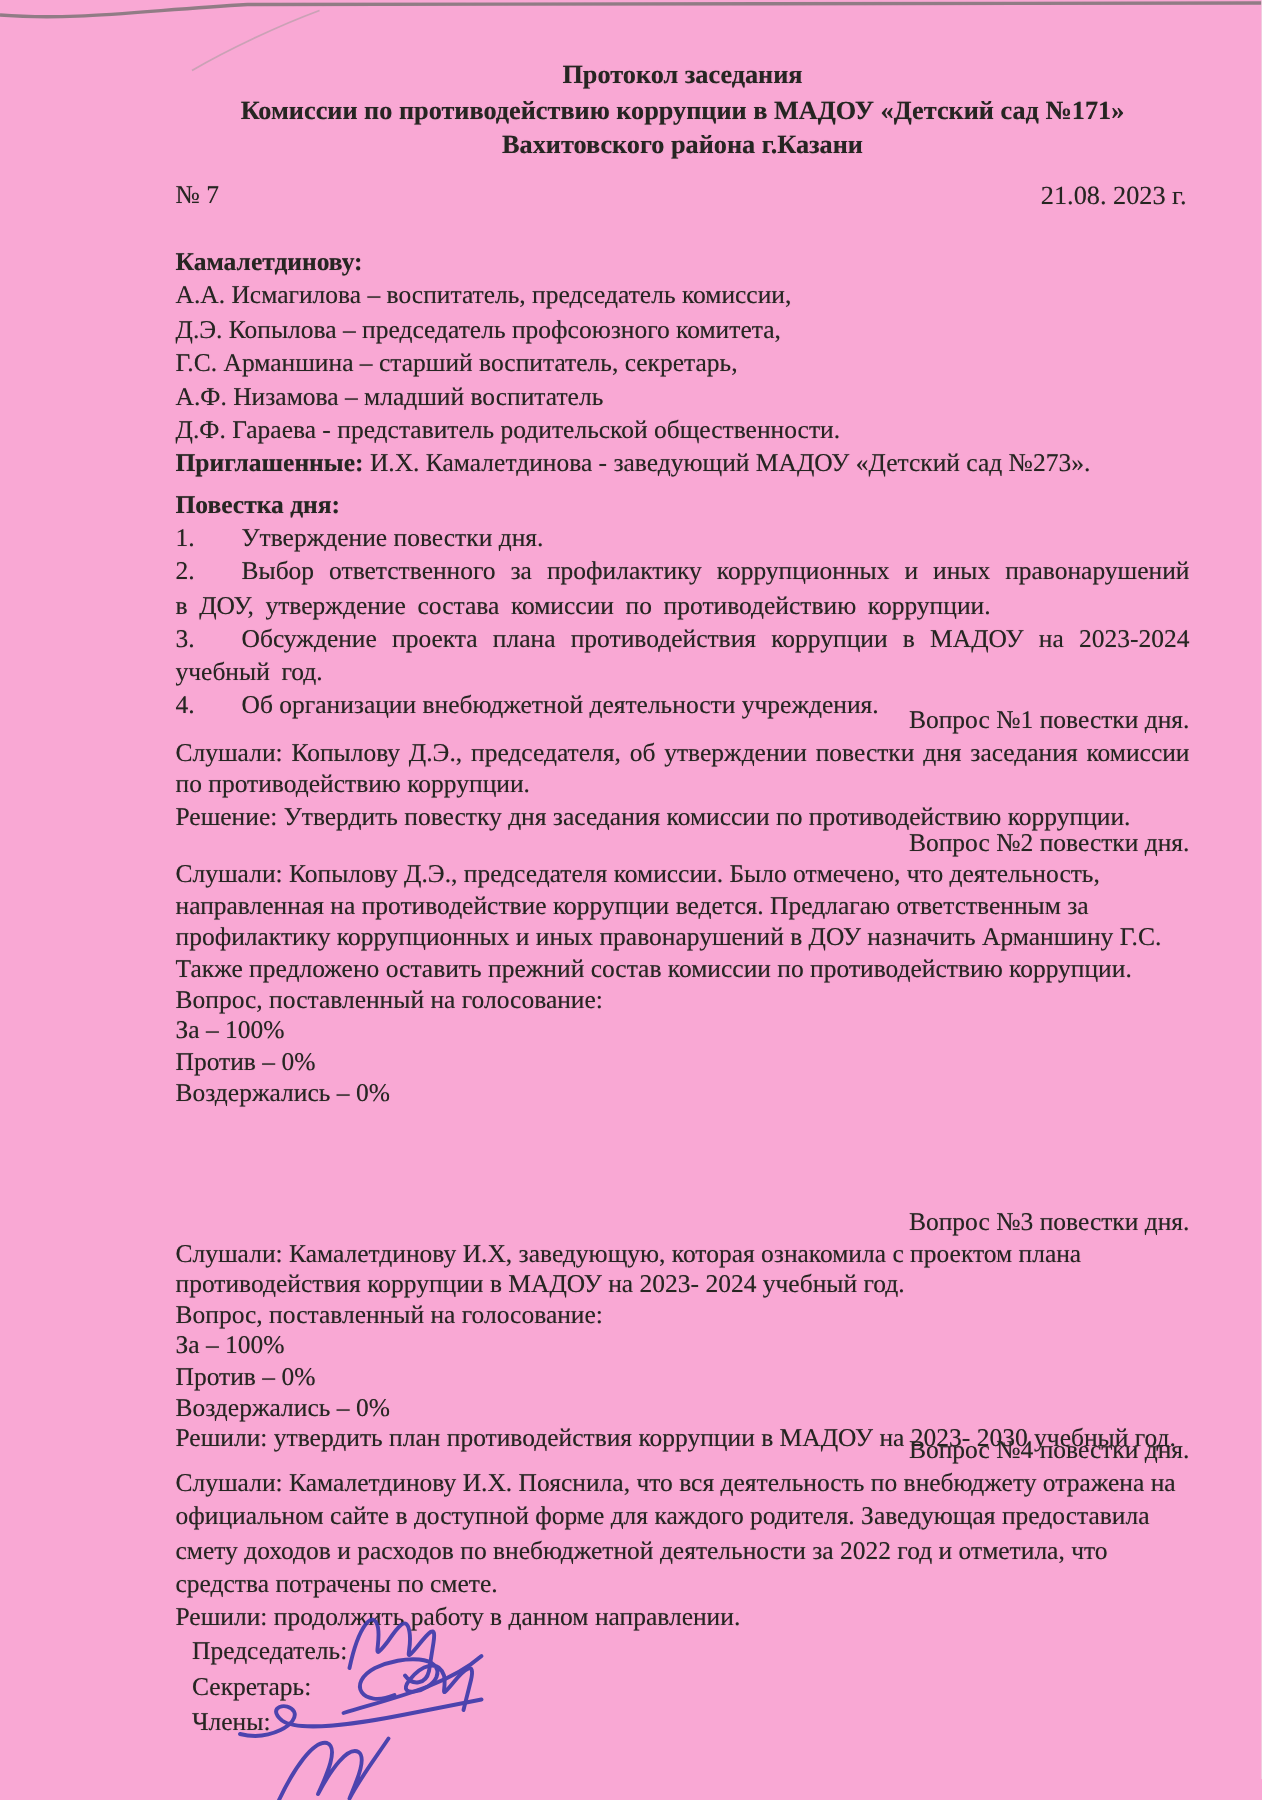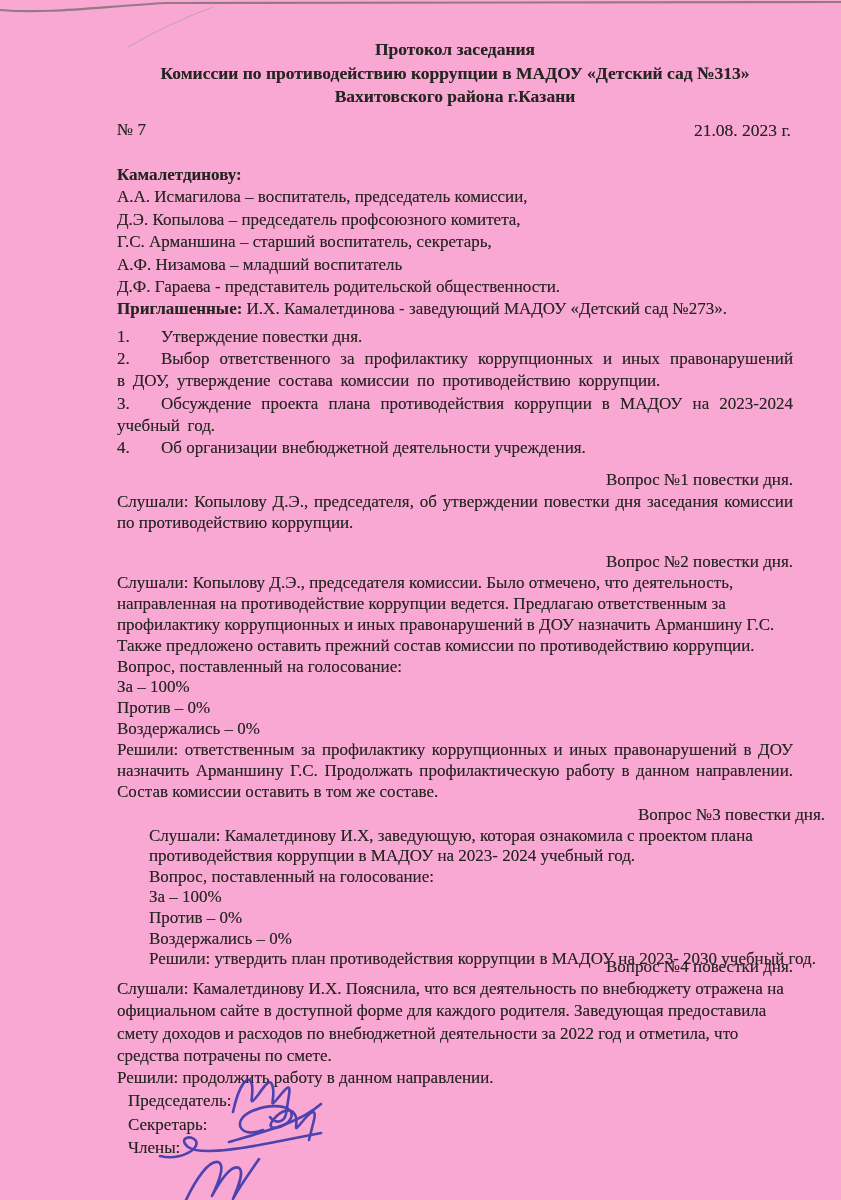--- a/index.html
+++ b/index.html
@@ -21,80 +21,81 @@
   .doc-date{position:absolute;right:2px;top:0;font-weight:normal;font-size:17.5px;}
   .body-txt{font-size:17px;line-height:22px;}
   .attendees{top:164px;line-height:22.4px;}
   .agenda{top:326px;line-height:22.2px;}
   .bold{font-weight:bold;}
   .agenda-item{text-align:justify;}
   .agenda-item .num{display:inline-block;width:44px;}
   .spread{word-spacing:3.5px;font-family:Liberation Serif, serif;}
   .q1{top:469px;line-height:21.6px;}
   .q2{top:552px;line-height:20.9px;}
-  .q3{top:805px;line-height:20.6px;margin-left:32px;}
+  .q3{top:805px;line-height:20.6px;}
   .q4{top:956px;line-height:22.2px;}
   .qhead{text-align:right;}
   .just{text-align:justify;}
   .sig-block{top:1089px;left:128px;width:300px;font-size:17px;line-height:23.5px;}
   svg{display:block;}
   .ink-overlay{left:100px;top:1060px;pointer-events:none;}
   .edge-overlay{left:0;top:0;pointer-events:none;}
 </style>
 </head>
 <body>
 
 <div class="page">
 
   <svg class="abs edge-overlay" width="841" height="60" viewBox="0 0 841 60">
     <path d="M0,10 C50,14 95,7 165,3 L841,2" fill="none" stroke="#6d6d6b" stroke-width="2.2" opacity="0.75"></path>
     <path d="M128,47 C152,33 186,17 213,7" fill="none" stroke="#9b9b98" stroke-width="1.2" opacity="0.5"></path>
   </svg>
 
   <div class="abs col title-block">
     <div>Протокол заседания</div>
-    <div>Комиссии по противодействию коррупции в МАДОУ «Детский сад №313»</div>
+    <div>Комиссии по противодействию коррупции в МАДОУ «Детский сад №171»</div>
     <div>Вахитовского района  г.Казани</div>
   </div>
 
   <div class="abs col meta-row">
     <span class="doc-number">№ 7</span>
     <span class="doc-date">21.08. 2023 г.</span>
   </div>
 
   <div class="abs col body-txt attendees">
     <div class="bold">Камалетдинову:</div>
     <div>А.А. Исмагилова – воспитатель, председатель комиссии,</div>
     <div>Д.Э. Копылова – председатель профсоюзного комитета,</div>
     <div>Г.С. Арманшина – старший воспитатель, секретарь,</div>
     <div>А.Ф. Низамова – младший воспитатель</div>
     <div>Д.Ф. Гараева - представитель родительской общественности.</div>
     <div><span class="bold">Приглашенные:</span><span> И.Х. Камалетдинова - заведующий МАДОУ «Детский сад №273».</span></div>
   </div>
 
   <div class="abs col body-txt agenda">
+    <div class="bold">Повестка дня:</div>
     <div class="agenda-item"><span class="num">1.</span><span>Утверждение повестки дня.</span></div>
     <div class="agenda-item spread"><span class="num">2.</span><span>Выбор ответственного за профилактику коррупционных и иных правонарушений в ДОУ, утверждение состава комиссии по противодействию коррупции.</span></div>
     <div class="agenda-item spread"><span class="num">3.</span><span>Обсуждение проекта плана противодействия коррупции в МАДОУ на 2023-2024 учебный год.</span></div>
     <div class="agenda-item"><span class="num">4.</span><span>Об организации внебюджетной деятельности учреждения.</span></div>
   </div>
 
   <div class="abs col body-txt q1">
     <div class="qhead">Вопрос №1 повестки дня.</div>
     <div class="just">Слушали: Копылову Д.Э., председателя, об утверждении повестки дня заседания комиссии по противодействию коррупции.</div>
+    <div>Решение: Утвердить повестку дня заседания комиссии по противодействию коррупции.</div>
   </div>
 
   <div class="abs col body-txt q2">
     <div class="qhead">Вопрос №2 повестки дня.</div>
     <div>Слушали: Копылову Д.Э., председателя комиссии. Было отмечено, что деятельность, направленная на противодействие коррупции ведется. Предлагаю ответственным за профилактику коррупционных и иных правонарушений в ДОУ назначить Арманшину Г.С. Также предложено оставить прежний состав комиссии по противодействию коррупции.</div>
     <div>Вопрос, поставленный на голосование:</div>
     <div>За – 100%</div>
     <div>Против – 0%</div>
     <div>Воздержались – 0%</div>
-    <div class="just">Решили: ответственным за профилактику коррупционных и иных правонарушений в ДОУ назначить Арманшину Г.С. Продолжать профилактическую работу в данном направлении. Состав комиссии оставить в том же составе.</div>
   </div>
 
   <div class="abs col body-txt q3">
     <div class="qhead">Вопрос №3 повестки дня.</div>
     <div>Слушали: Камалетдинову И.Х, заведующую, которая ознакомила с проектом плана противодействия коррупции в МАДОУ на 2023- 2024 учебный год.</div>
     <div>Вопрос, поставленный на голосование:</div>
     <div>За – 100%</div>
     <div>Против – 0%</div>
     <div>Воздержались – 0%</div>
     <div>Решили: утвердить план противодействия коррупции в МАДОУ на 2023- 2030 учебный год.</div>

